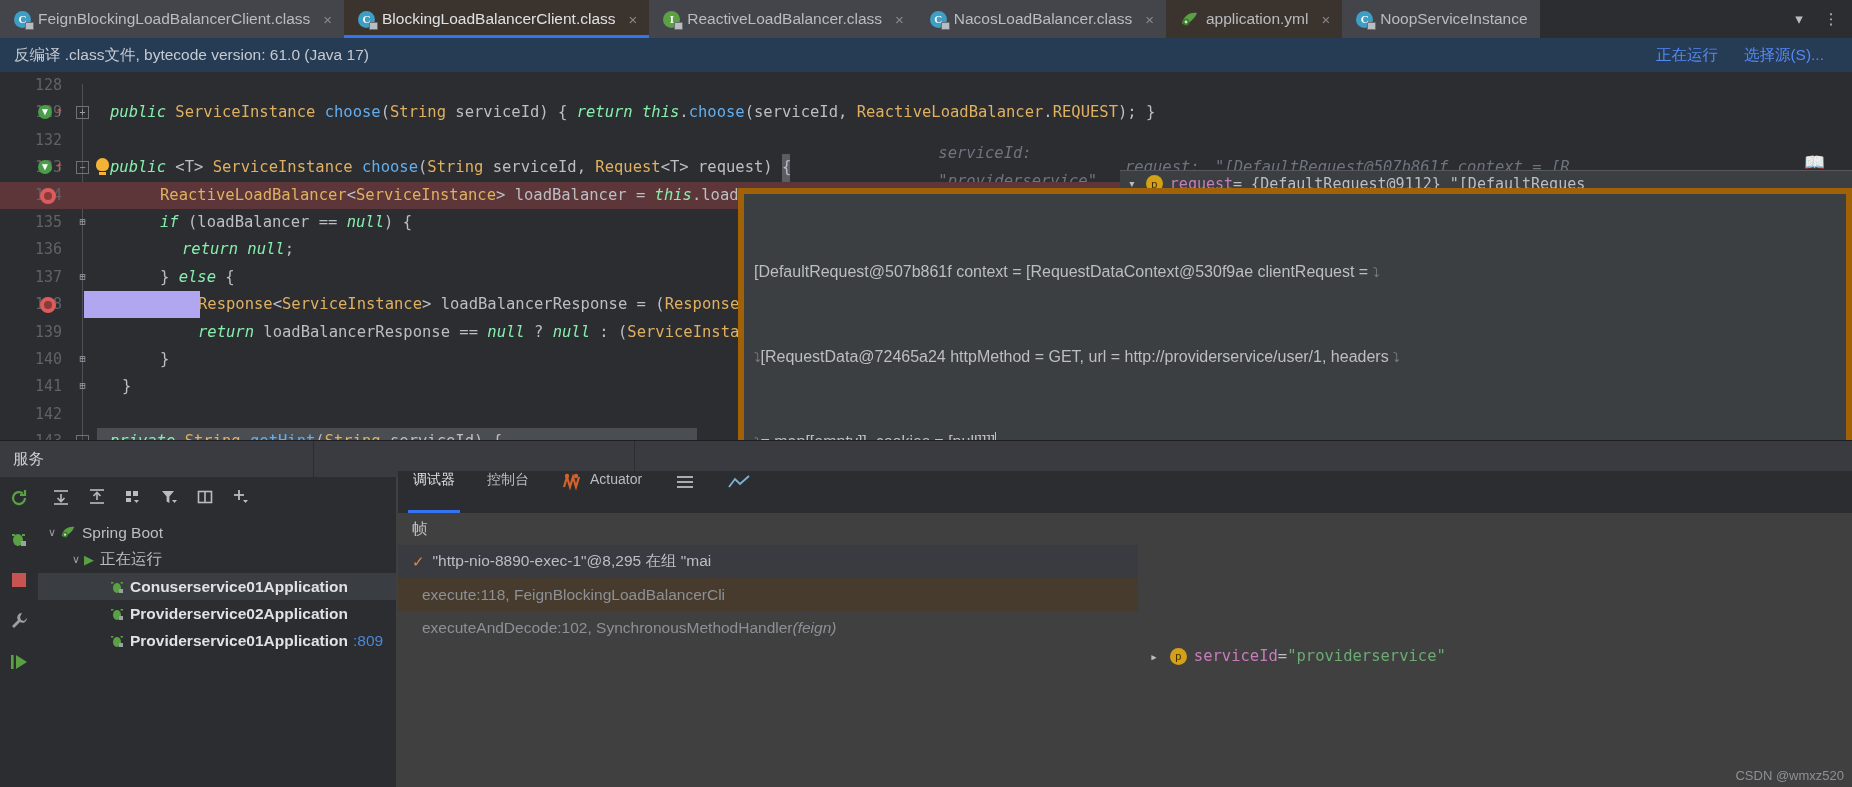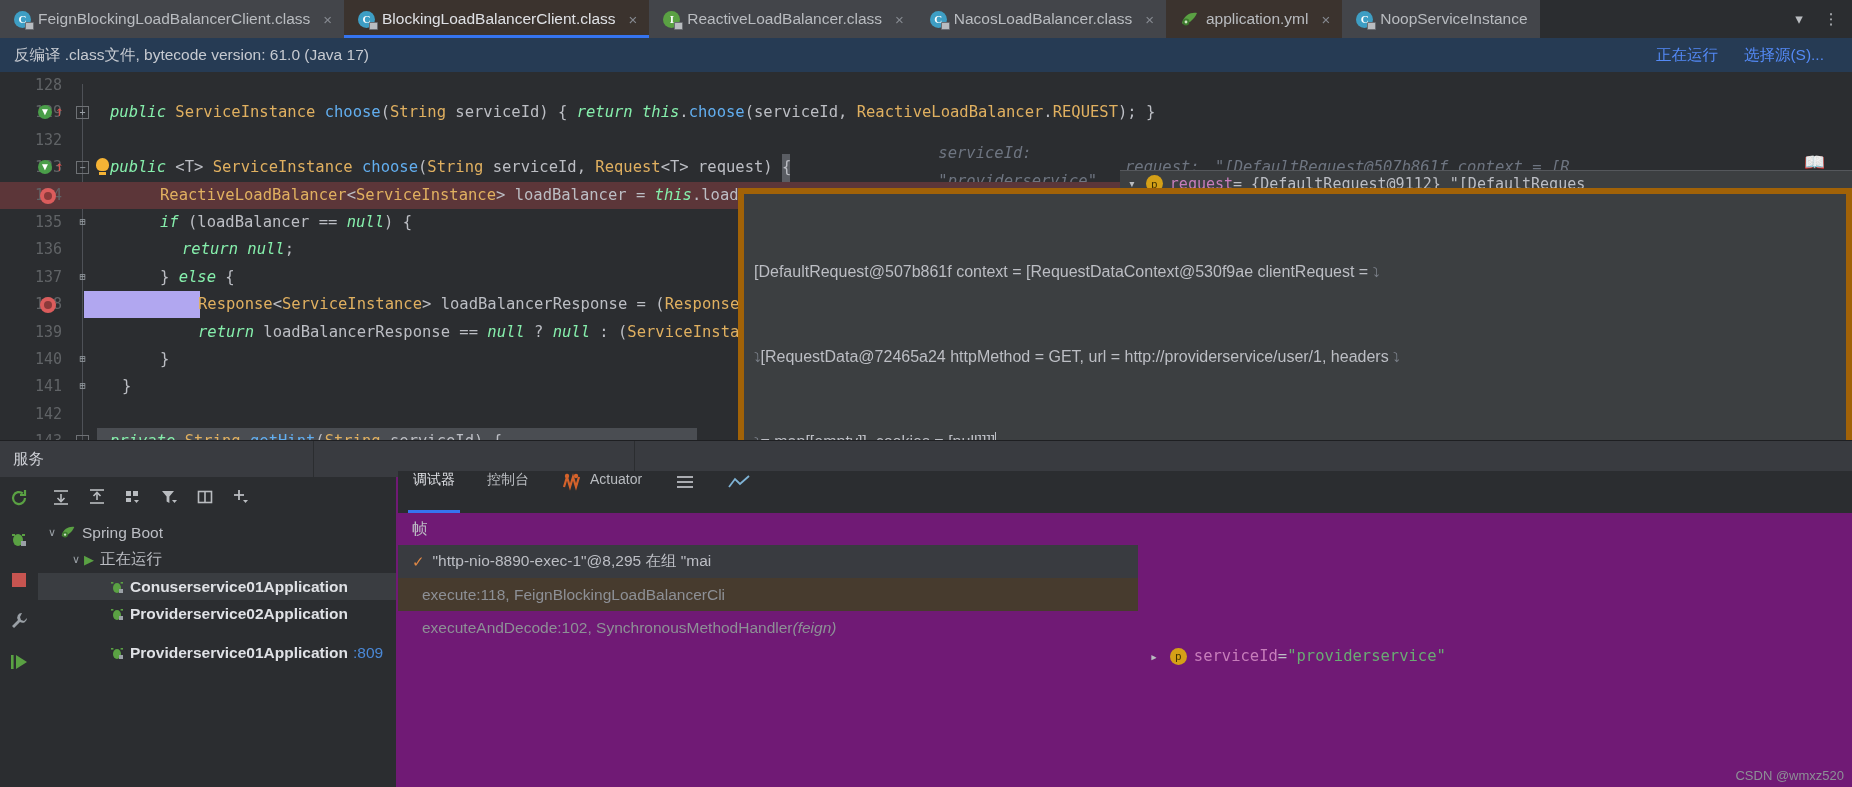--- a/index.html
+++ b/index.html
@@ -176,21 +176,21 @@
     background: #2b2d30;
   }
   .bookicon {
     position: absolute; right: 26px; top: 80px;
     color: #9aa0a6; font-size: 17px;
   }
 
   
   .bottom {
     position: absolute; left: 0; top: 440px; width: 1852px; height: 347px;
-    background: #701a75; border-top: 1px solid #1e1f22;
+    background: #404040; border-top: 1px solid #1e1f22;
   }
   .svc-header {
     position: absolute; left: 0; top: 0; width: 1852px; height: 36px;
     background: #393b40; display: flex; align-items: center;
   }
   .svc-title { padding-left: 13px; color: #ced0d6; font-size: 15.5px; }
   .hdr-sep { width: 1px; height: 36px; background: #2b2d30; }
   .hdr-cell { height: 36px; }
 
   .leftrail {
@@ -576,21 +576,21 @@
           <svg width="14" height="15" viewBox="0 0 14 15" style="vertical-align:-2px;">
             <ellipse cx="7" cy="9" rx="4" ry="5" fill="#5aa143"></ellipse>
             <rect x="1" y="3" width="2.4" height="1.6" fill="#5aa143"></rect>
             <rect x="10.6" y="3" width="2.4" height="1.6" fill="#5aa143"></rect>
             <rect x="9" y="10" width="4" height="4" fill="#9aa0a6"></rect>
           </svg>
         </span>
         <span class="bold">Providerservice02Application</span>
       </div>
 
-      <div class="tnode" style="padding-left:72px;margin-top:12px;">
+      <div class="tnode" style="padding-left:72px;">
         <span class="bugicon">
           <svg width="14" height="15" viewBox="0 0 14 15" style="vertical-align:-2px;">
             <ellipse cx="7" cy="9" rx="4" ry="5" fill="#5aa143"></ellipse>
             <rect x="1" y="3" width="2.4" height="1.6" fill="#5aa143"></rect>
             <rect x="10.6" y="3" width="2.4" height="1.6" fill="#5aa143"></rect>
             <rect x="9" y="10" width="4" height="4" fill="#9aa0a6"></rect>
           </svg>
         </span>
         <span class="bold">Providerservice01Application</span>
         <span class="port" style="margin-left:5px;">:809</span>

